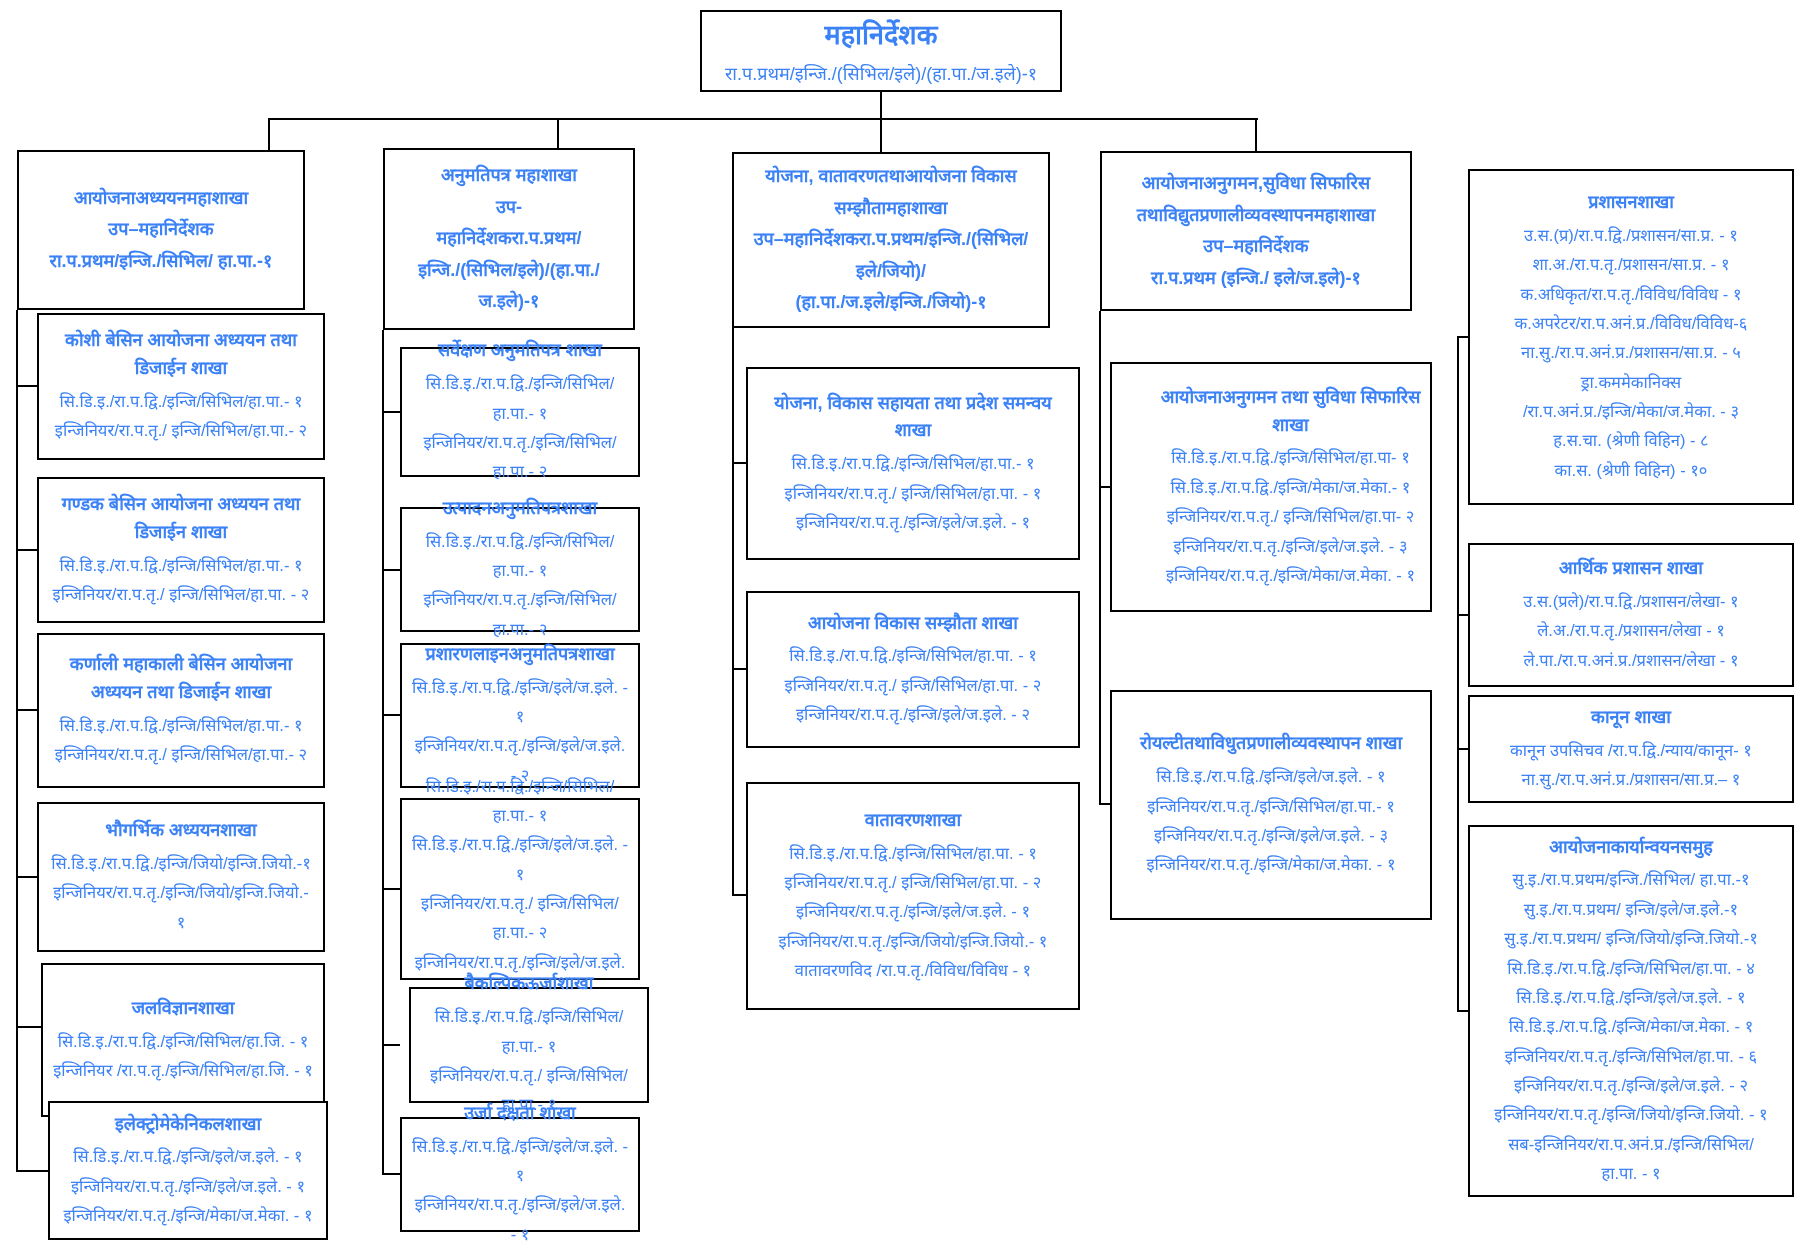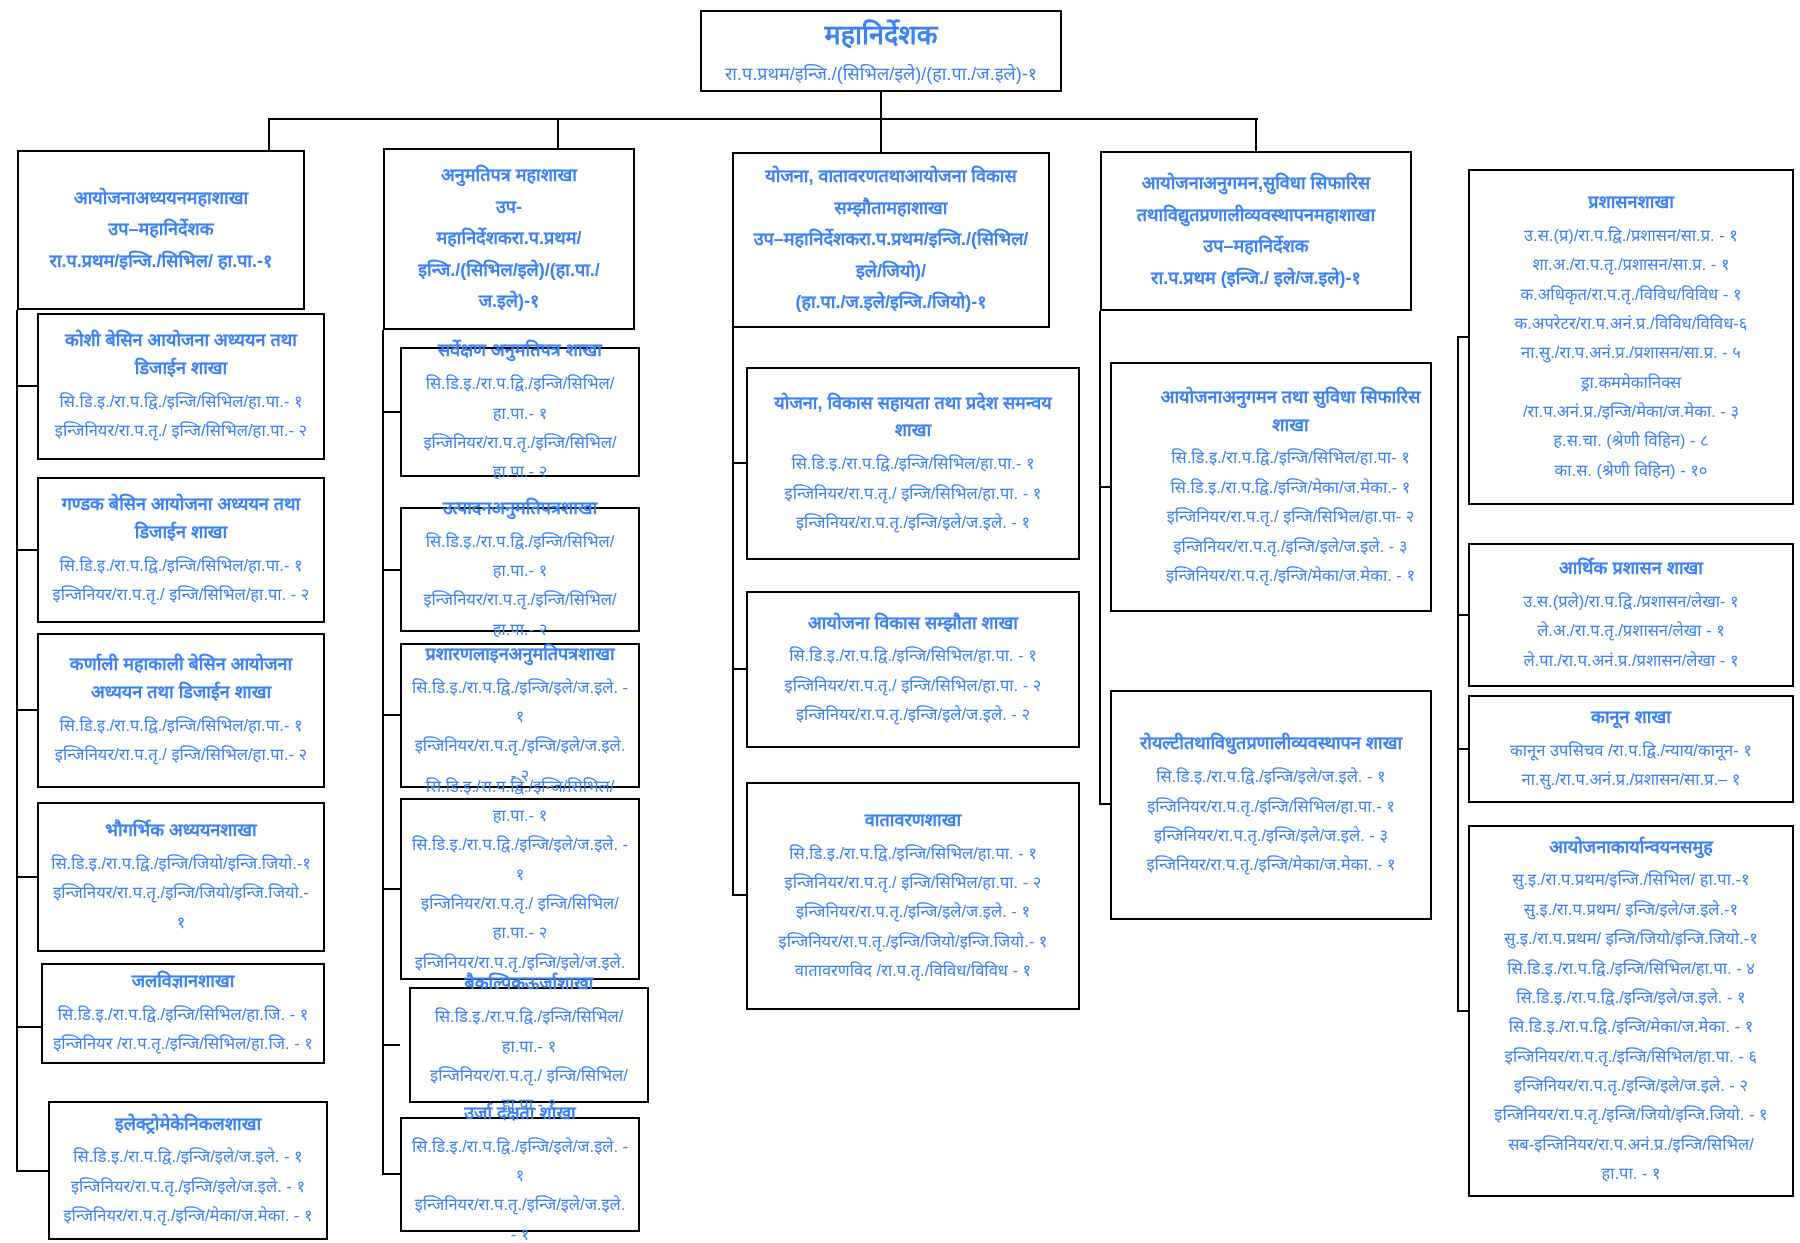--- a/index.html
+++ b/index.html
@@ -79,21 +79,21 @@
     <div class="box" style="left: 37px; top: 633px; width: 288px; height: 155px;">
       <div class="btitle">कर्णाली महाकाली बेसिन आयोजना अध्ययन तथा डिजाईन शाखा</div>
       <div class="staff">सि.डि.इ./रा.प.द्वि./इन्जि/सिभिल/हा.पा.- १</div>
       <div class="staff">इन्जिनियर/रा.प.तृ./ इन्जि/सिभिल/हा.पा.- २</div>
     </div>
     <div class="box" style="left: 37px; top: 802px; width: 288px; height: 150px;">
       <div class="btitle">भौगर्भिक अध्ययनशाखा</div>
       <div class="staff">सि.डि.इ./रा.प.द्वि./इन्जि/जियो/इन्जि.जियो.-१</div>
       <div class="staff">इन्जिनियर/रा.प.तृ./इन्जि/जियो/इन्जि.जियो.- १</div>
     </div>
-    <div class="box" style="left: 41px; top: 963px; width: 284px; height: 101px; align-items: center;">
+    <div class="box" style="left: 41px; top: 963px; width: 284px; height: 154px; align-items: center;">
       <div class="btitle">जलविज्ञानशाखा</div>
       <div class="staff">सि.डि.इ./रा.प.द्वि./इन्जि/सिभिल/हा.जि. - १</div>
       <div class="staff">इन्जिनियर /रा.प.तृ./इन्जि/सिभिल/हा.जि. - १</div>
     </div>
     <div class="box" style="left: 48px; top: 1101px; width: 280px; height: 139px;">
       <div class="btitle">इलेक्ट्रोमेकेनिकलशाखा</div>
       <div class="staff">सि.डि.इ./रा.प.द्वि./इन्जि/इले/ज.इले. - १</div>
       <div class="staff">इन्जिनियर/रा.प.तृ./इन्जि/इले/ज.इले. - १</div>
       <div class="staff">इन्जिनियर/रा.प.तृ./इन्जि/मेका/ज.मेका. - १</div>
     </div>

